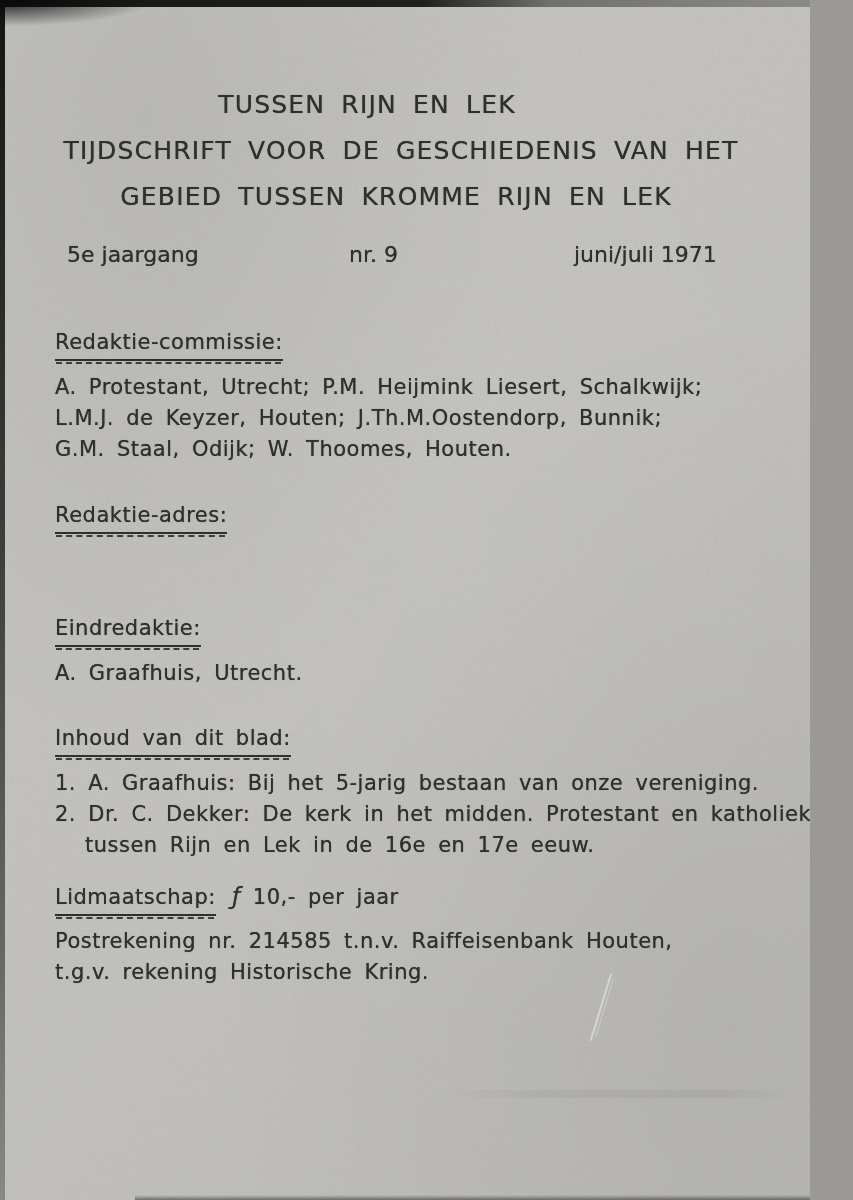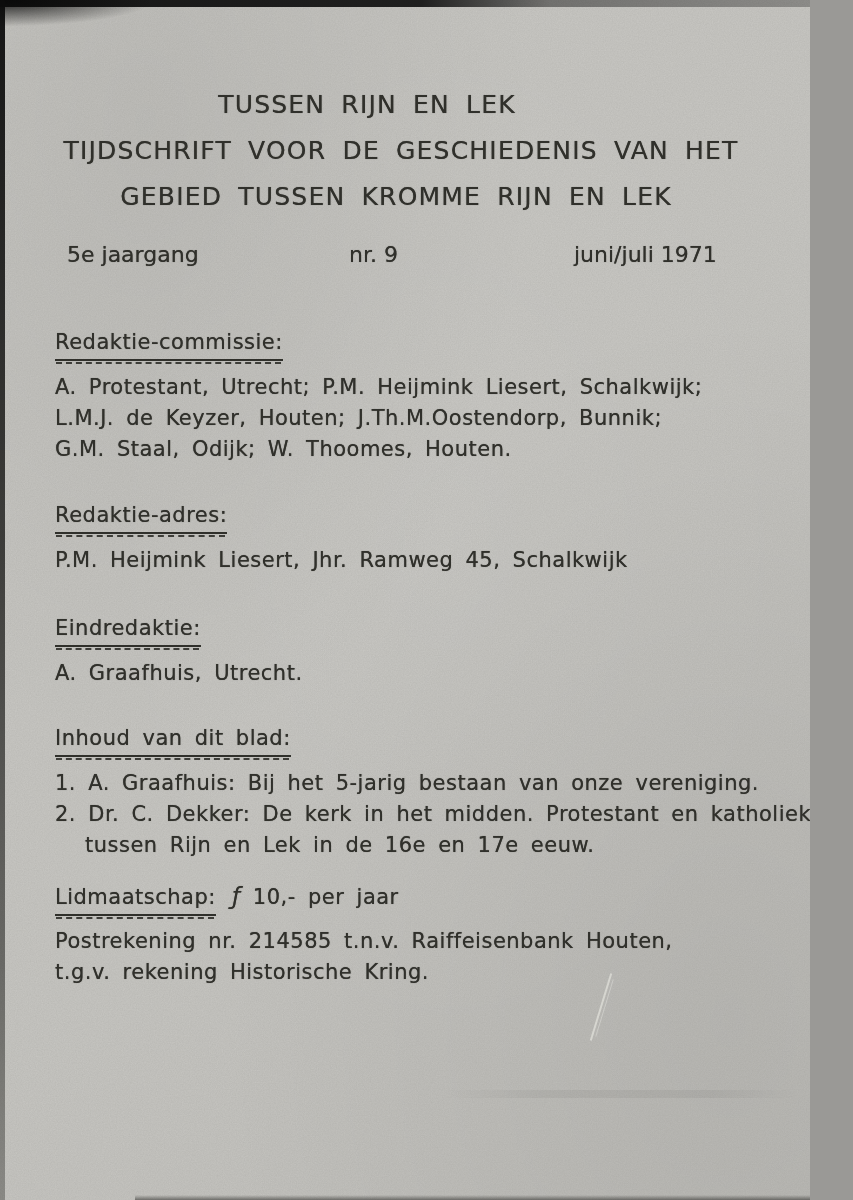--- a/index.html
+++ b/index.html
@@ -101,21 +101,20 @@
     </div>
     <div class="bodyline">A. Protestant, Utrecht; P.M. Heijmink Liesert, Schalkwijk;</div>
     <div class="bodyline">L.M.J. de Keyzer, Houten; J.Th.M.Oostendorp, Bunnik;</div>
     <div class="bodyline">G.M. Staal, Odijk; W. Thoomes, Houten.</div>
   </section>
 
   <section class="sec sec-adres txt">
     <div class="sec-heading-row">
       <span class="sec-heading">Redaktie-adres:</span>
     </div>
-    <div class="bodyline">P.M. Heijmink Liesert, Jhr. Ramweg 45, Schalkwijk</div>
   </section>
 
   <section class="sec sec-eindredaktie txt">
     <div class="sec-heading-row">
       <span class="sec-heading">Eindredaktie:</span>
     </div>
     <div class="bodyline">A. Graafhuis, Utrecht.</div>
   </section>
 
   <section class="sec sec-inhoud txt">

